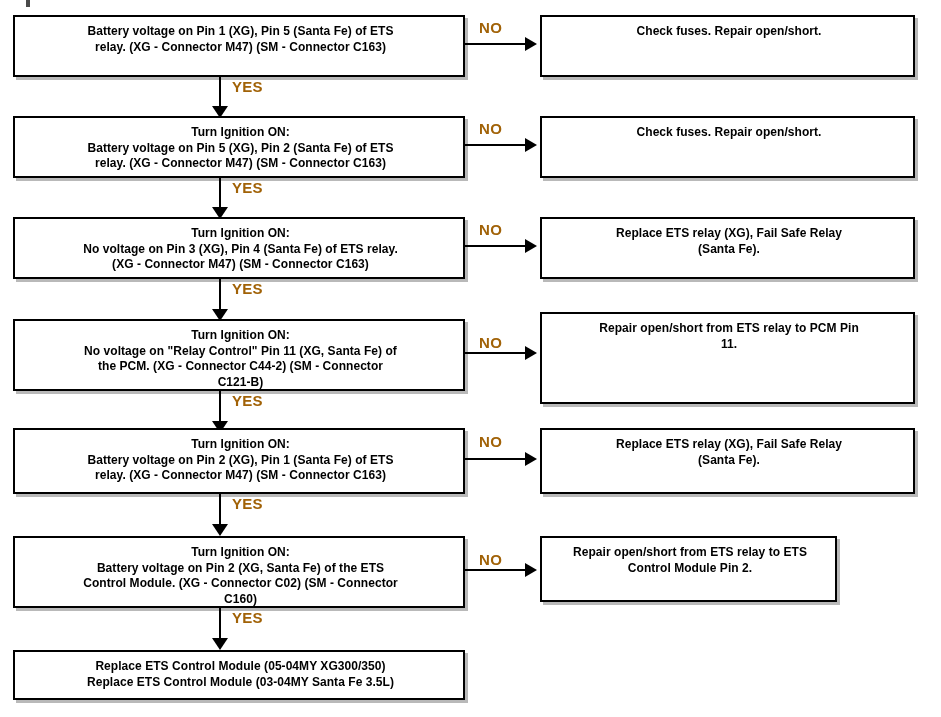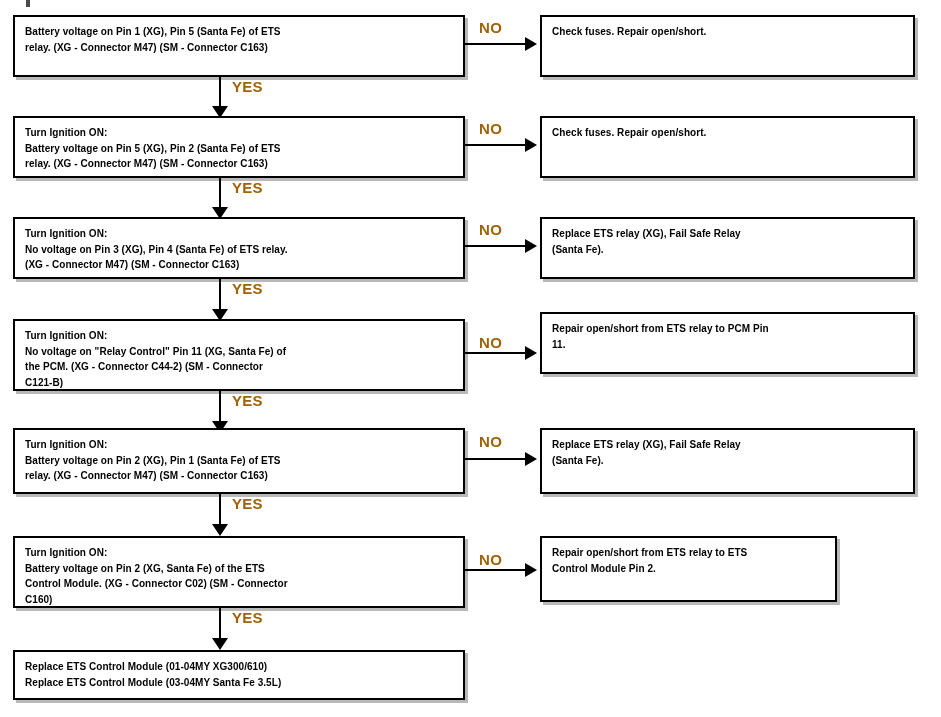--- a/index.html
+++ b/index.html
@@ -26,26 +26,27 @@
     box-sizing: border-box;
     background: #ffffff;
     border: 2px solid #000000;
     box-shadow: 3px 3px 0 0 #b9b9b9;
   }
   .node-text {
     position: absolute;
     left: 10px;
     top: 7px;
     right: 7px;
-    font-size: 10px;
+    font-size: 12px;
     line-height: 15.5px;
     font-weight: 600;
     letter-spacing: 0.05px;
     white-space: pre-line;
     color: #000000;
+    text-align: center;
   }
 
   
   .vline {
     position: absolute;
     width: 2px;
     background: #000000;
   }
   .hline {
     position: absolute;
@@ -148,21 +149,21 @@
     <div class="node-text">Turn Ignition ON:
 No voltage on "Relay Control"  Pin 11 (XG, Santa Fe) of
 the PCM.  (XG - Connector C44-2) (SM - Connector
 C121-B)</div>
   </div>
 
   <div class="hline" style="left:465px; top:352px; width:62px;"></div>
   <div class="arrow-right" style="left:525px; top:346px;"></div>
   <div class="edge-label" style="left:479px; top:334px;">NO</div>
 
-  <div class="node" style="left:540px; top:312px; width:375px; height:62px;">
+  <div class="node" style="left:540px; top:312px; width:375px; height:92px;">
     <div class="node-text">Repair open/short from ETS relay to PCM Pin
 11.</div>
   </div>
 
   <div class="vline" style="left:219px; top:391px; height:35px;"></div>
   <div class="arrow-down" style="left:212px; top:421px;"></div>
   <div class="edge-label" style="left:232px; top:392px;">YES</div>
 
   <div class="node" style="left:13px; top:428px; width:452px; height:66px;">
     <div class="node-text">Turn Ignition ON:
@@ -197,17 +198,17 @@
   <div class="node" style="left:540px; top:536px; width:297px; height:66px;">
     <div class="node-text">Repair open/short from ETS relay to ETS
 Control Module Pin 2.</div>
   </div>
 
   <div class="vline" style="left:219px; top:608px; height:35px;"></div>
   <div class="arrow-down" style="left:212px; top:638px;"></div>
   <div class="edge-label" style="left:232px; top:609px;">YES</div>
 
   <div class="node" style="left:13px; top:650px; width:452px; height:50px;">
-    <div class="node-text">Replace ETS Control Module (01-04MY XG300/610)
+    <div class="node-text">Replace ETS Control Module (05-04MY XG300/350)
 Replace ETS Control Module (03-04MY Santa Fe 3.5L)</div>
   </div>
 
 </div>
 
 </body></html>

